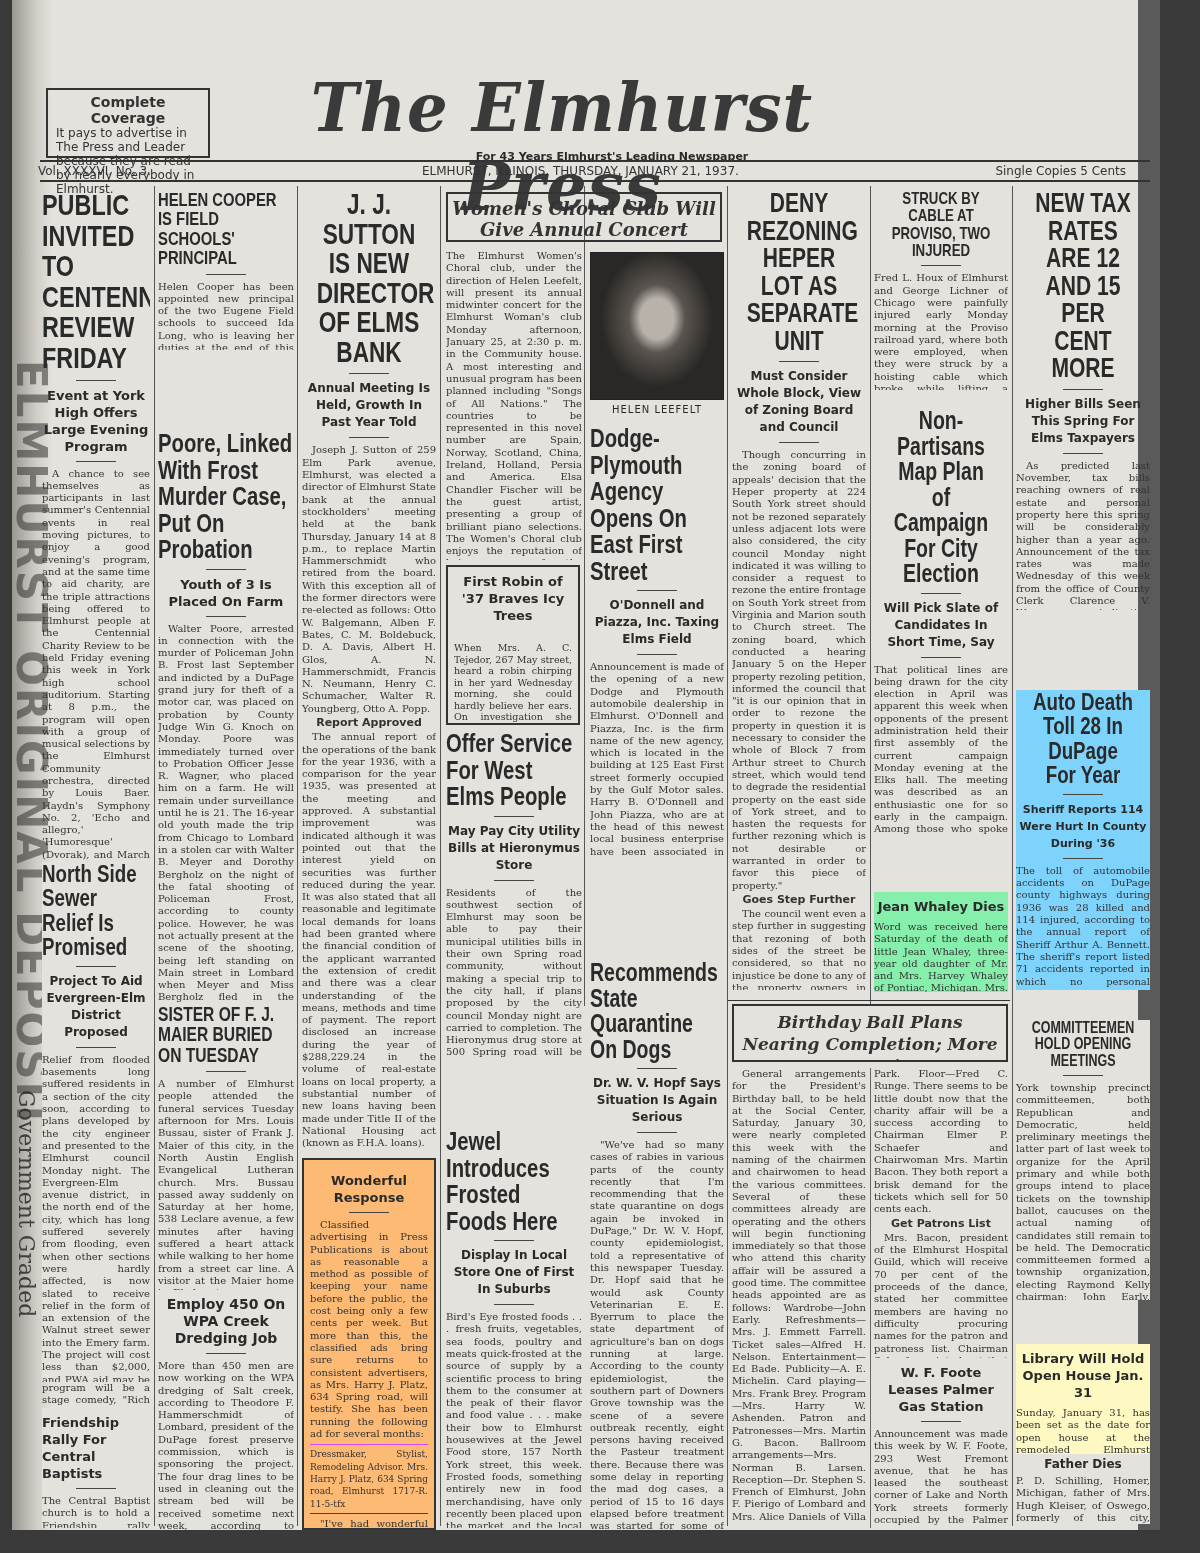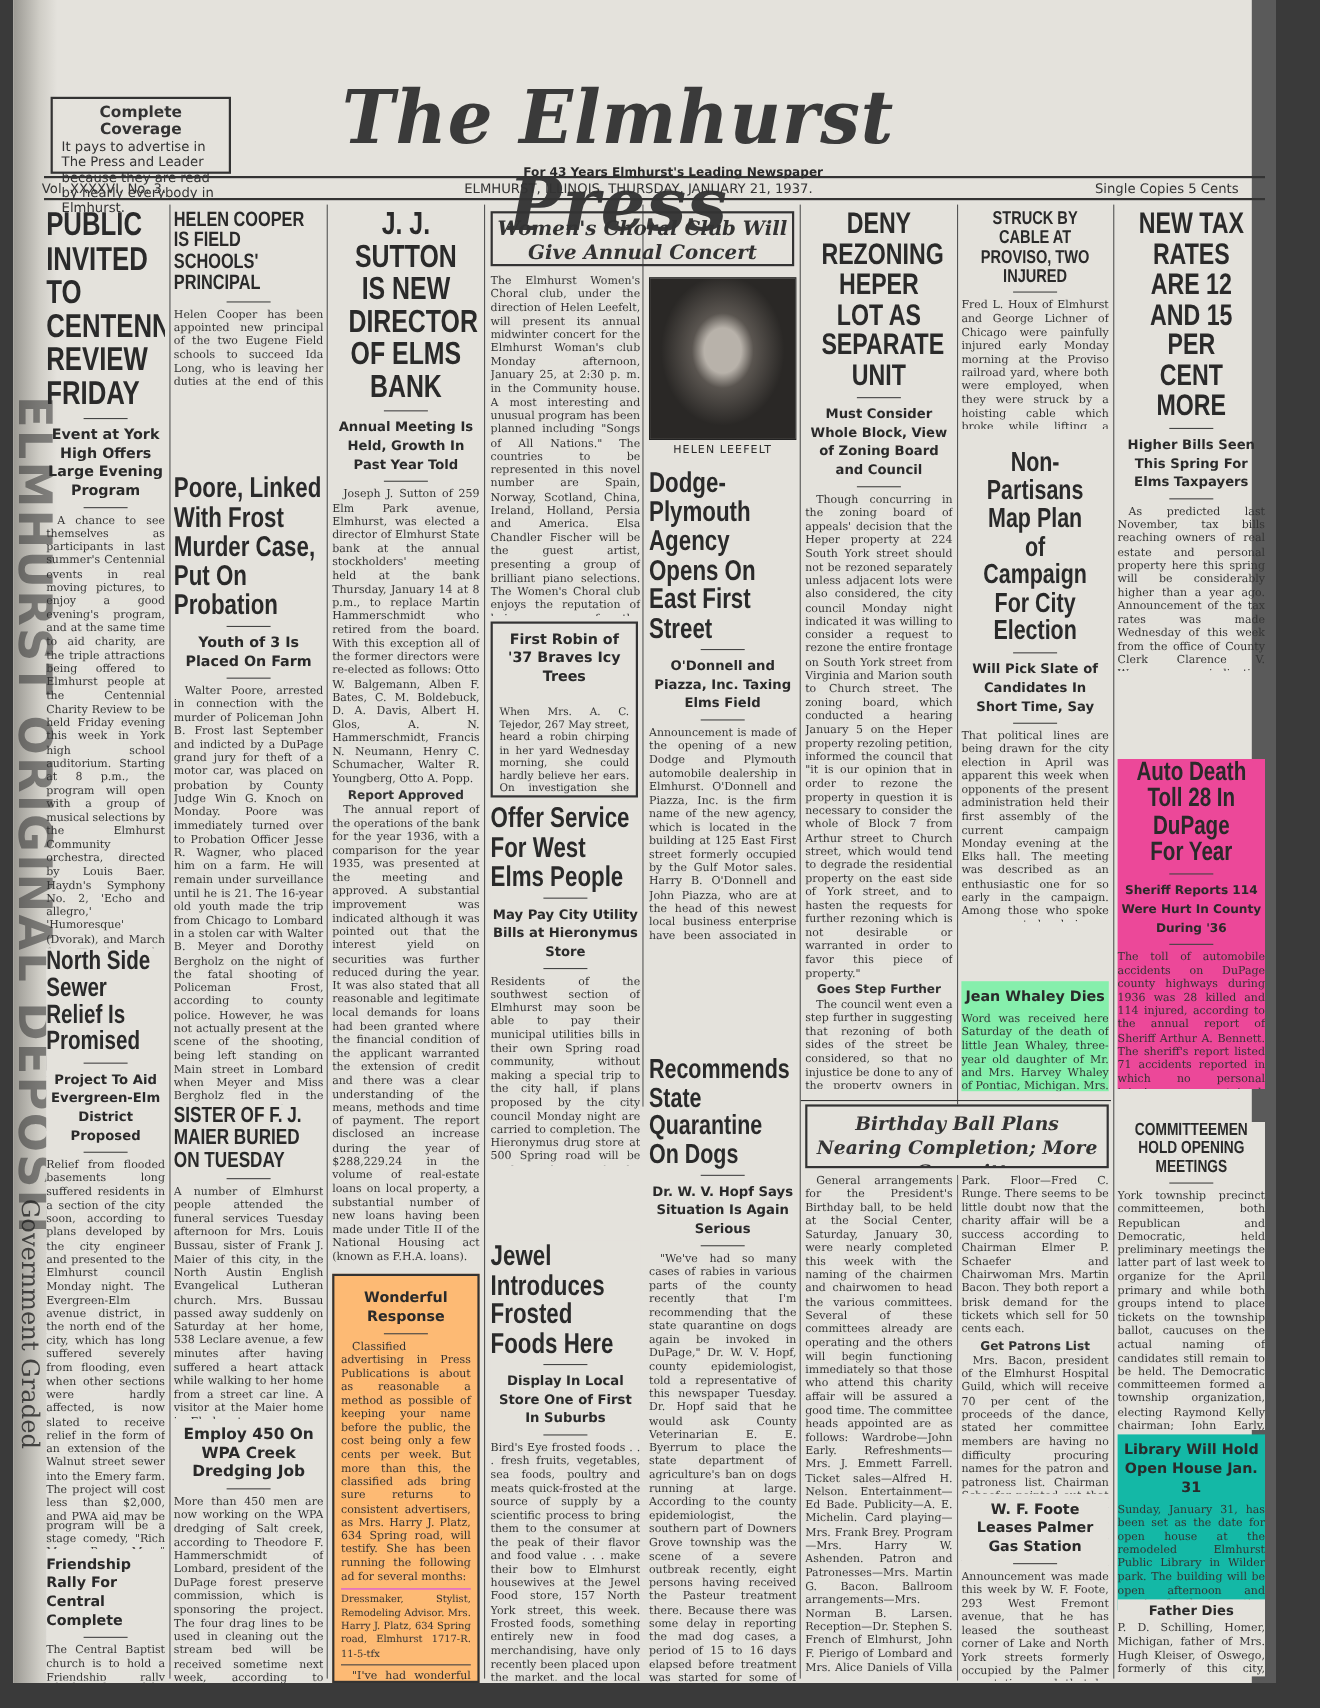--- a/index.html
+++ b/index.html
@@ -73,21 +73,21 @@
     </div>
   </div>
   <div class="col" style="left:30px;top:862px;width:108px;height:520px;background:#e4e2dc">
     <div class="hl" style="font-size:24px;width:138px">North Side Sewer Relief Is Promised</div>
     <div class="sep"></div>
     <div class="sub" style="font-size:12px">Project To Aid Evergreen-Elm District Proposed</div>
     <div class="sep"></div>
     <div class="body">Relief from flooded basements long suffered residents in a section of the city soon, according to plans developed by the city engineer and presented to the Elmhurst council Monday night. The Evergreen-Elm avenue district, in the north end of the city, which has long suffered severely from flooding, even when other sections were hardly affected, is now slated to receive relief in the form of an extension of the Walnut street sewer into the Emery farm. The project will cost less than $2,000, and PWA aid may be enlisted for nearly half of this cost, the council was told Monday night. At the present time water from the Emery farm flows eastward over a slight hill to the north ends of the avenues. It is not guaranteed that the new sewer will cure the trouble, but it will greatly relieve it, Superintendent A. C. Warren said. The flooding from ordinary heavy rains should be eliminated, but that if the sewer is inadequate in times of extraordinary precipitation, a more extensive project will be undertaken. The northwest section project is the second proposed by the city in the past few months.</div>
   </div>
   <div class="col" style="left:30px;top:1408px;width:108px;height:120px;background:#e4e2dc">
-    <div class="sub" style="font-size:13px;text-align:left">Friendship Rally For Central Complete</div>
+    <div class="sub" style="font-size:13px;text-align:left">Friendship Rally For Central Baptists</div>
     <div class="sep"></div>
     <div class="body">The Central Baptist church is to hold a Friendship rally Sunday, January 24. All members and friends of the church are urged to attend. Perfect attendance in both Sunday school and morning worship is the goal. Special programs have been arranged for both services.</div>
   </div>
 
   <div class="col" style="left:146px;top:190px;width:136px;height:160px">
     <div class="hl" style="font-size:19px;width:170px">HELEN COOPER IS FIELD SCHOOLS' PRINCIPAL</div>
     <div class="sep"></div>
     <div class="body">Helen Cooper has been appointed new principal of the two Eugene Field schools to succeed Ida Long, who is leaving her duties at the end of this week, according to an announcement from the office of Superintendent of Schools V. L. Beggs. Miss Cooper, who will assume her new duties here next Monday, is well-qualified for the position, having been kindergarten-primary supervisor at Pestalozzi-Froebel Teachers college in Chicago and critic teacher at the Western State Teachers' college at Kalamazoo. She received her educational training at Columbia university, where she was granted both the bachelor's and master's degrees. At the present time she is working on her doctorate at Northwestern university.</div>
   </div>
   <div class="col" style="left:146px;top:430px;width:136px;height:595px">
@@ -236,33 +236,33 @@
   <div class="col" style="left:1004px;top:190px;width:134px;height:420px">
     <div class="hl c" style="font-size:27px;width:134px">NEW TAX RATES ARE 12 AND 15 PER CENT MORE</div>
     <div class="sep"></div>
     <div class="sub" style="font-size:12px">Higher Bills Seen This Spring For Elms Taxpayers</div>
     <div class="sep"></div>
     <div class="body">
       <p>As predicted last November, tax bills reaching owners of real estate and personal property here this spring will be considerably higher than a year ago. Announcement of the tax rates was made Wednesday of this week from the office of County Clerk Clarence V. Wagemann, indicating that Elmhurst taxpayers located south of North avenue, in York township, will pay on the basis of $7.16 per hundred dollars of assessed valuation, while those living in this city north of North avenue, in Addison township, will pay a rate of $7.34. This is a material boost in the rate from last year, when it was $6.31 for that part of the city in Yorktown and $6.37 for the Addison township sector of Elmhurst.</p>
 
     </div>
   </div>
-  <div class="col" style="left:1004px;top:690px;width:134px;height:300px;background:#ec4899">
+  <div class="col" style="left:1004px;top:690px;width:134px;height:300px;background:#7dd3fc">
     <div class="hl c" style="font-size:24px;width:134px">Auto Death Toll 28 In DuPage For Year</div>
     <div class="sep"></div>
     <div class="sub" style="font-size:11px">Sheriff Reports 114 Were Hurt In County During '36</div>
     <div class="sep"></div>
     <div class="body">The toll of automobile accidents on DuPage county highways during 1936 was 28 killed and 114 injured, according to the annual report of Sheriff Arthur A. Bennett. The sheriff's report listed 71 accidents reported in which no personal injuries were sustained, while four persons died in an airplane crash near Naperville and two bicycle riders were hurt. Although 11 automobiles were stolen during the year, the sheriff's men went this a few better and recovered 16. There were four hit and run highway deaths, and the same number of robberies with guns. Other crime during 1936 included 21 robberies and 12 burglaries, but only one murder, that of Policeman John B. Frost. Some 25 prisoners were taken from DuPage county to state penal institutions, and 54 were taken to state insane hospitals. Complaints and investigations totaled 562 and the sheriff's men responded to 230 accident calls.</div>
   </div>
   <div class="col" style="left:1004px;top:1020px;width:134px;height:280px;background:#e4e2dc">
     <div class="hl c" style="font-size:16px;width:134px">COMMITTEEMEN HOLD OPENING MEETINGS</div>
     <div class="sep"></div>
     <div class="body">York township precinct committeemen, both Republican and Democratic, held preliminary meetings the latter part of last week to organize for the April primary and while both groups intend to place tickets on the township ballot, caucuses on the actual naming of candidates still remain to be held. The Democratic committeemen formed a township organization, electing Raymond Kelly chairman; John Early, vice-chairman; Howard K. Wentz secretary and Frank Rumps, treasurer. Discussion as to whether or not a full party ticket will be placed in the field is not yet closed, but it is reported that most of the Democratic committeemen are in favor of it, so that the matter will probably be carried through at another meeting in the near future. Republican precinct committeemen have set their caucus on candidates for Friday night of this week. Most of the precinct men have signed to support the candidacy of the present town officials.</div>
   </div>
-  <div class="col" style="left:1004px;top:1304px;width:134px;height:160px;background:#14b8a6">
+  <div class="col" style="left:1004px;top:1344px;width:134px;height:160px;background:#fef9c3">
     <div class="sub" style="font-size:13px">Library Will Hold Open House Jan. 31</div>
     <div class="body">Sunday, January 31, has been set as the date for open house at the remodeled Elmhurst Public Library in Wilder park. The building will be open afternoon and evening for the inspection of the public, and will open for business on the following day, February 1. Work is being completed on the interior of the structure now and books are being placed on the shelves, and everything will be in readiness for the month-end opening, it is assured.</div>
   </div>
   <div class="col" style="left:1004px;top:1454px;width:134px;height:70px;background:#e4e2dc">
     <div class="sub" style="font-size:12px;margin:2px 0">Father Dies</div>
     <div class="body">P. D. Schilling, Homer, Michigan, father of Mrs. Hugh Kleiser, of Oswego, formerly of this city, passed away Tuesday.</div>
   </div>
 </div>
 
 </body></html>

